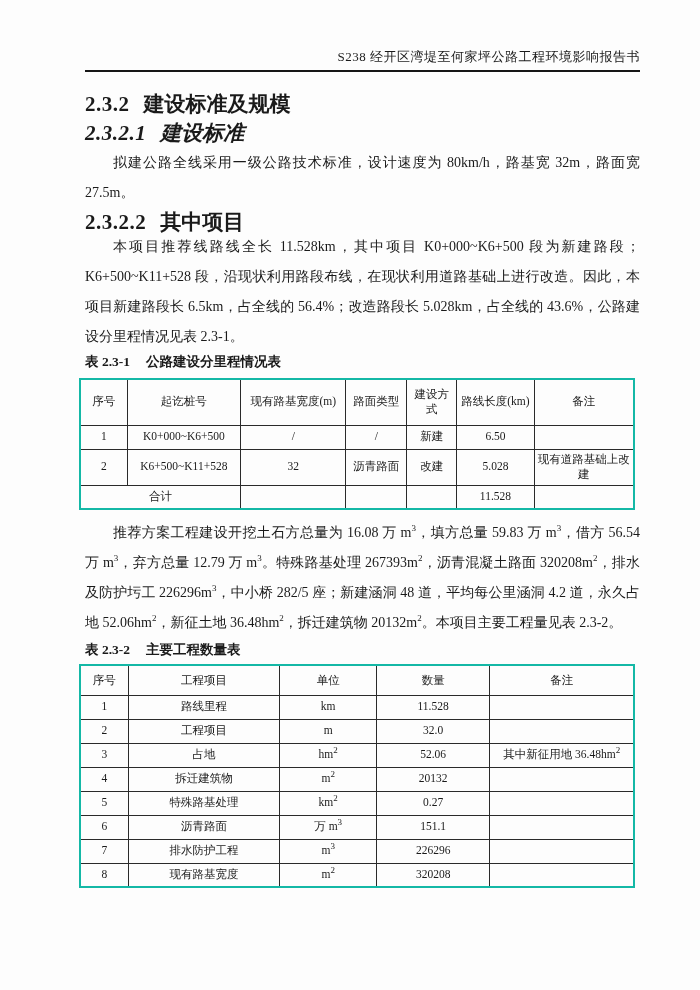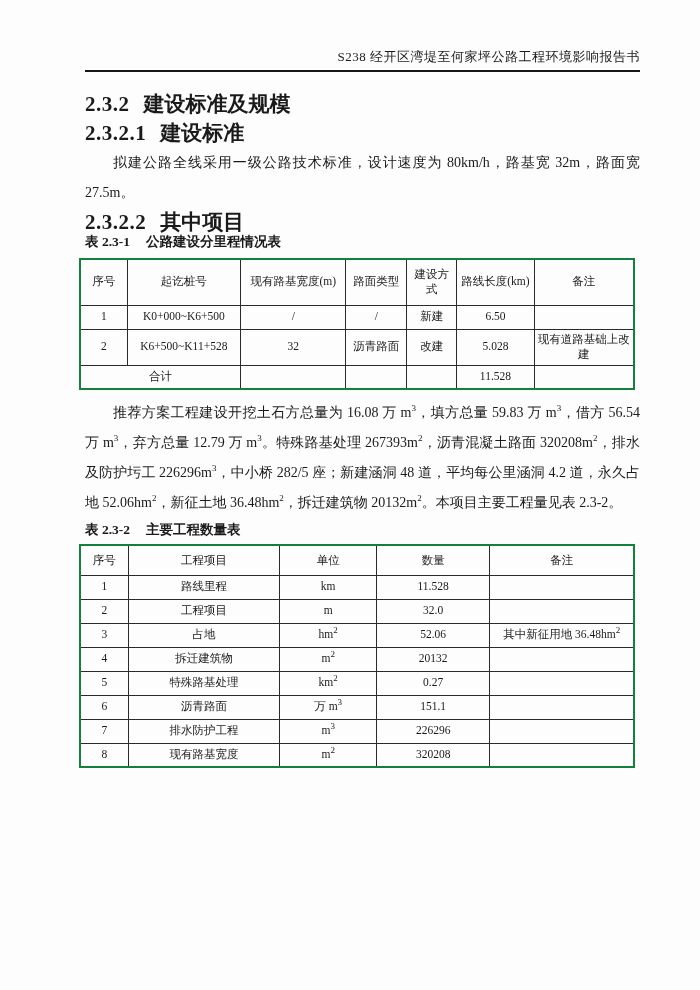--- a/index.html
+++ b/index.html
@@ -11,42 +11,42 @@
     color:#1a1a1a;
     font-family:"Liberation Serif","DejaVu Serif",serif;
     box-sizing:border-box;
     padding:48px 60px 0 85px;
     overflow:hidden;
   }
   .running-head { text-align:right; font-size:13px; letter-spacing:.5px; white-space:nowrap; }
   .head-rule { border-bottom:2px solid #161616; margin-top:4px; }
 
   .sec { font-size:21px; font-weight:bold; margin:22px 0 0 0; line-height:20px; }
-  .sec.sub1 { margin-top:9px; }
+  .sec.sub1 { margin-top:9px;font-style:italic; }
   .sec.sub2 { margin-top:4px; }
   .sec-num { margin-right:14px; letter-spacing:.5px; }
 
   .body-para {
     font-size:14px; line-height:30px;
     text-align:justify; text-indent:2em;
     margin:5px 0 0 0;
   }
   .body-para.tight { margin-top:0; }
   .body-para.after-table { margin-top:8px; }
   sup { font-size:9px; line-height:0; vertical-align:super; }
 
   .caption { text-align:left; font-weight:bold; font-size:13.5px; margin-top:0; line-height:20px; }
   .caption.c2 { margin-top:2px; }
   .cap-title { margin-left:16px; }
 
   table.tbl {
     border-collapse:collapse; table-layout:fixed;
     width:556px; margin:6px 0 0 -6px;
     font-size:11.5px;
-    border:2px solid #15803d;
+    border:2px solid #14b8a6;
   }
   table.tbl2 { margin-top:4px; }
   .tbl th, .tbl td {
     border:1px solid #2a2a2a;
     text-align:center; vertical-align:middle;
     font-weight:normal;
     padding:2px 3px;
     line-height:1.35;
     overflow:hidden;
   }
@@ -75,20 +75,21 @@
   <div class="sec sub1">
     <span class="sec-num">2.3.2.1</span><span>建设标准</span>
   </div>
 
   <p class="body-para">拟建公路全线采用一级公路技术标准，设计速度为 80km/h，路基宽 32m，路面宽 27.5m。</p>
 
   <div class="sec sub2">
     <span class="sec-num">2.3.2.2</span><span>其中项目</span>
   </div>
 
+  <p class="body-para tight">本项目推荐线路线全长 11.528km，其中项目 K0+000~K6+500 段为新建路段；K6+500~K11+528 段，沿现状利用路段布线，在现状利用道路基础上进行改造。因此，本项目新建路段长 6.5km，占全线的 56.4%；改造路段长 5.028km，占全线的 43.6%，公路建设分里程情况见表 2.3-1。</p>
 
   <div class="caption">
     <span>表 2.3-1</span><span class="cap-title">公路建设分里程情况表</span>
   </div>
 
   <table class="tbl tbl1">
     <colgroup>
       <col style="width:8.5%">
         <col style="width:20.5%">
         <col style="width:19%">

